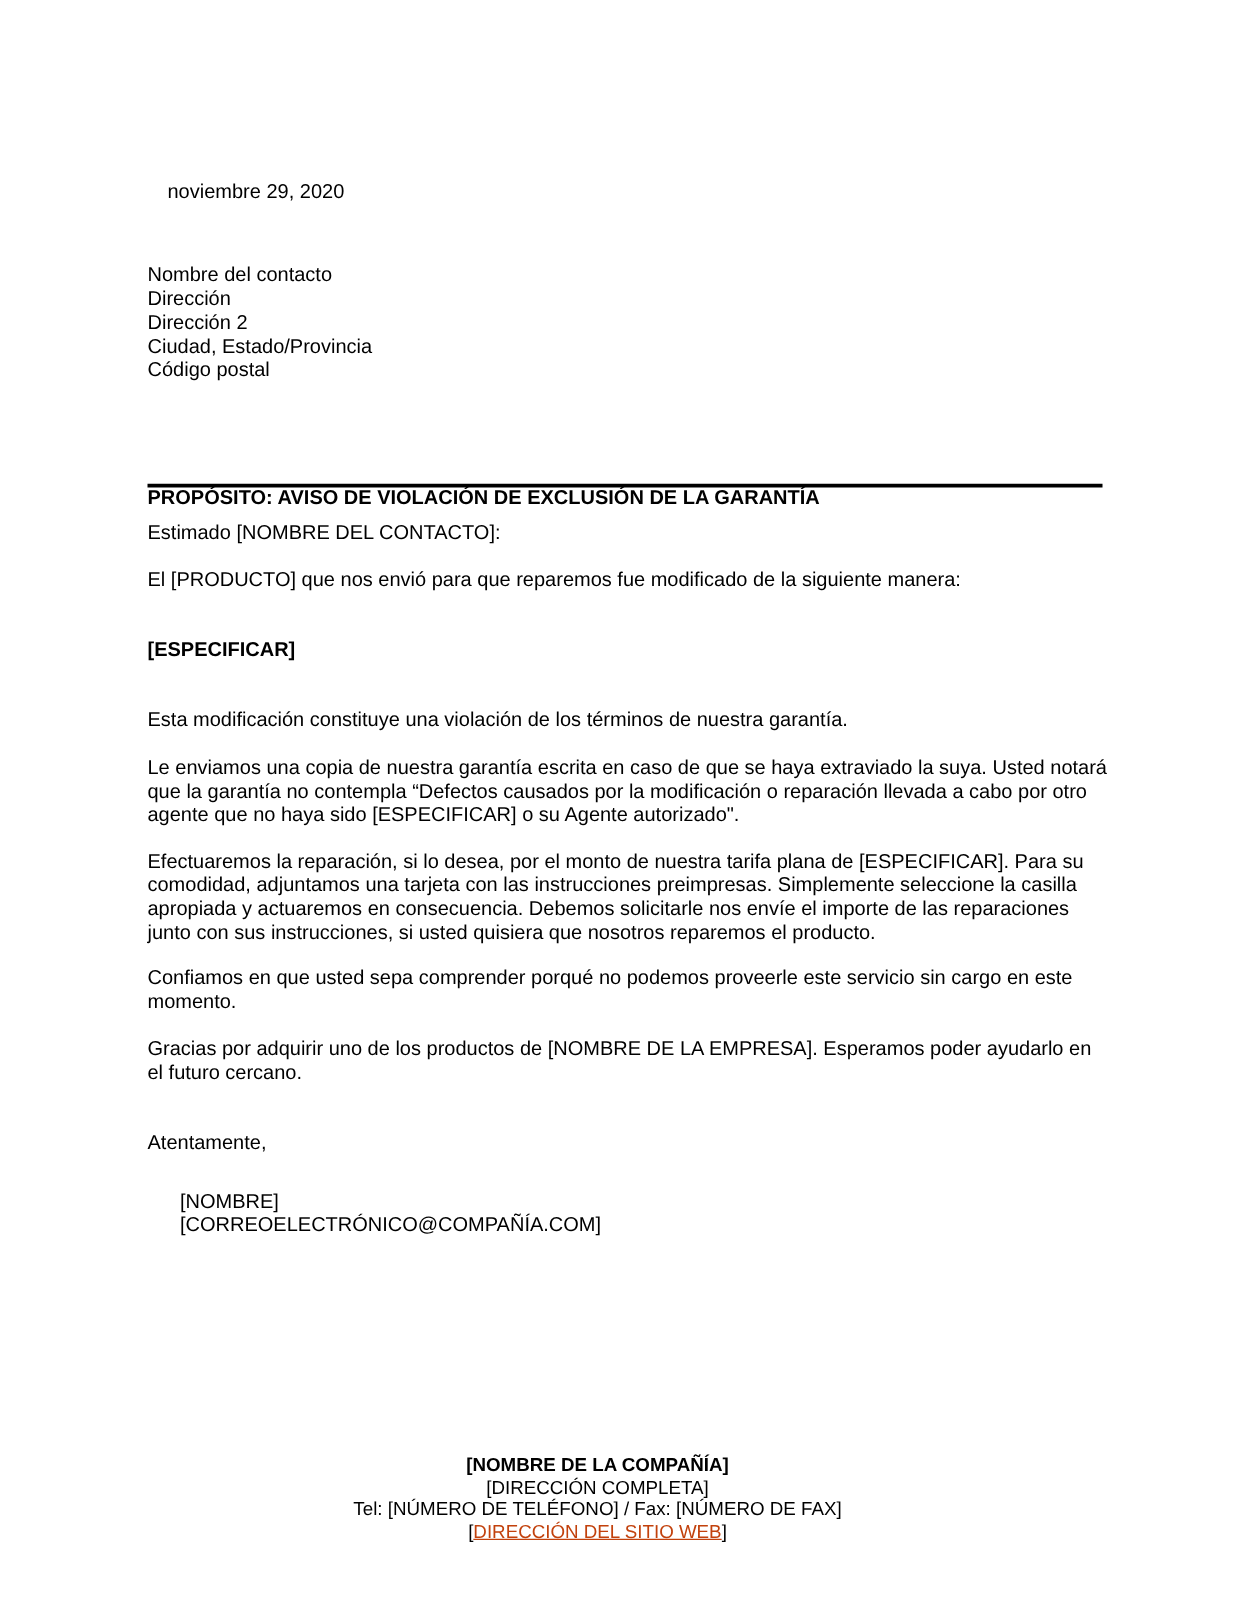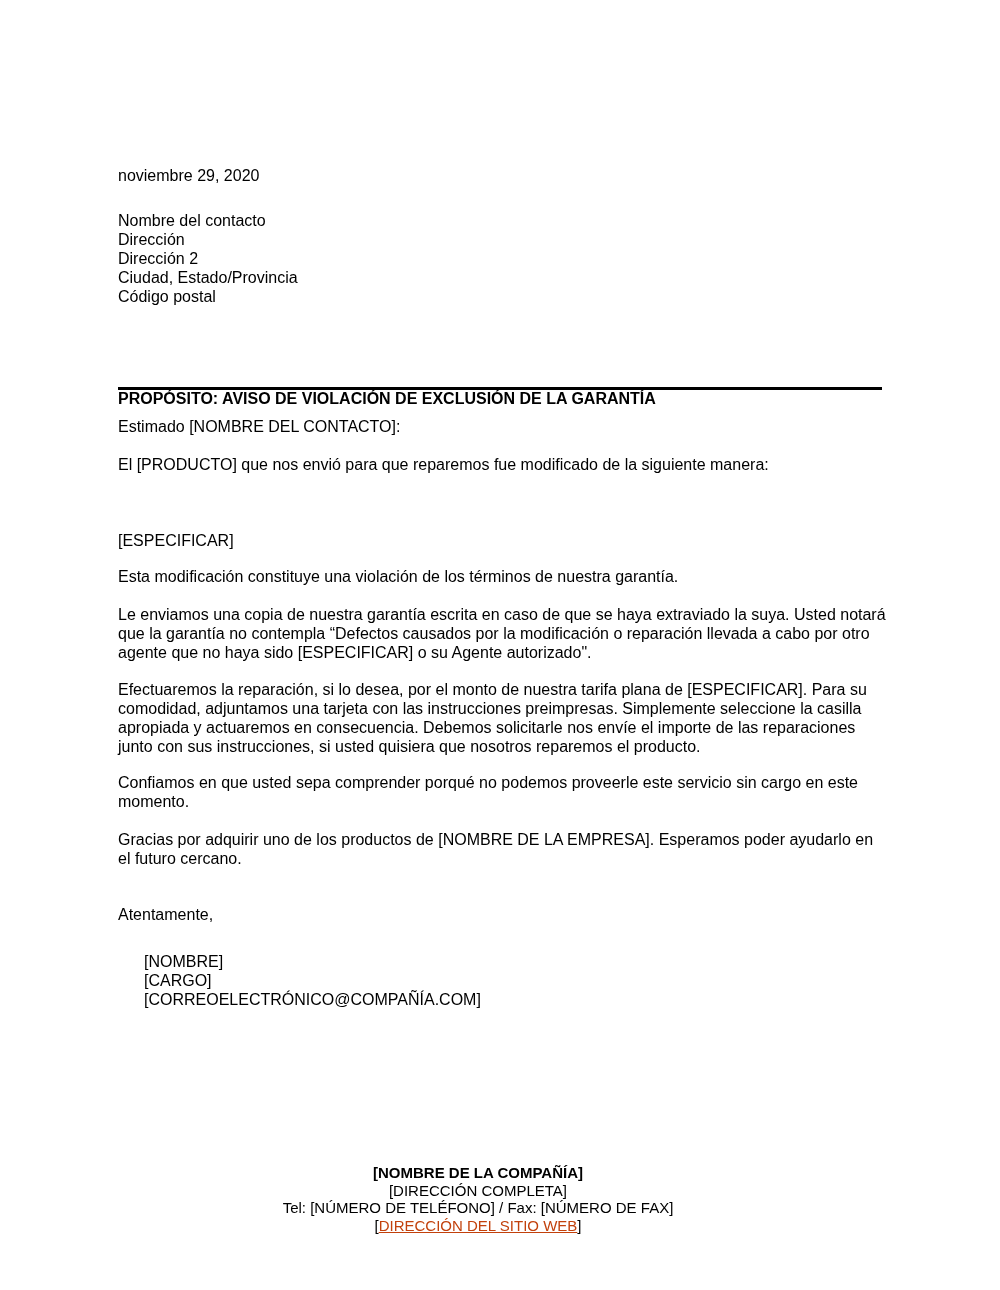--- a/index.html
+++ b/index.html
@@ -15,48 +15,47 @@
     .rule { position: absolute; left: 118px; top: 387px; width: 764px; height: 3px; background: #000000; }
     .footer { position: absolute; left: 0; width: 956px; top: 1164px; text-align: center; font-size: 15px; line-height: 17.5px; }
     .footer .bold { font-weight: bold; }
     .footer a { color: #c2410c; text-decoration: underline; }
   </style>
 </head>
 <body>
 
 <div>
 
-  <div class="abs line" style="top:166px;">noviembre 29, 2020</div>
+  <div class="abs line" style="top:144px;margin-left:16px;">noviembre 29, 2020</div>
 
   <div class="abs" style="top:211px;">
     <span class="line">Nombre del contacto</span>
     <span class="line">Dirección</span>
     <span class="line">Dirección 2</span>
     <span class="line">Ciudad, Estado/Provincia</span>
     <span class="line">Código postal</span>
   </div>
 
   <div class="abs heading" style="top:361px;margin-top:28px;">PROPÓSITO: AVISO DE VIOLACIÓN DE EXCLUSIÓN DE LA GARANTÍA</div>
   <div class="rule"></div>
 
   <div class="abs line" style="top:417px;">Estimado [NOMBRE DEL CONTACTO]:</div>
 
   <p class="abs para" style="top:455px;">El [PRODUCTO] que nos envió para que reparemos fue modificado de la siguiente manera:</p>
-  <p class="abs para" style="top:531px;">[ESPECIFICAR]</p>
+  <p class="abs para" style="top:511px;font-weight:bold;">[ESPECIFICAR]</p>
   <p class="abs para" style="top:567px;">Esta modificación constituye una violación de los términos de nuestra garantía.</p>
   <p class="abs para" style="top:605px;">Le enviamos una copia de nuestra garantía escrita en caso de que se haya extraviado la suya. Usted notará que la garantía no contempla “Defectos causados por la modificación o reparación llevada a cabo por otro agente que no haya sido [ESPECIFICAR] o su Agente autorizado".</p>
   <p class="abs para" style="top:680px;">Efectuaremos la reparación, si lo desea, por el monto de nuestra tarifa plana de [ESPECIFICAR]. Para su comodidad, adjuntamos una tarjeta con las instrucciones preimpresas. Simplemente seleccione la casilla apropiada y actuaremos en consecuencia. Debemos solicitarle nos envíe el importe de las reparaciones junto con sus instrucciones, si usted quisiera que nosotros reparemos el producto.</p>
   <p class="abs para" style="top:773px;">Confiamos en que usted sepa comprender porqué no podemos proveerle este servicio sin cargo en este momento.</p>
   <p class="abs para" style="top:830px;">Gracias por adquirir uno de los productos de [NOMBRE DE LA EMPRESA]. Esperamos poder ayudarlo en el futuro cercano.</p>
 
   <div class="abs line" style="top:905px;">Atentamente,</div>
 
   <div class="abs" style="top:952px;margin-left:26px;">
     <span class="line">[NOMBRE]</span>
-    <span class="line">[CARGO]</span>
     <span class="line">[CORREOELECTRÓNICO@COMPAÑÍA.COM]</span>
   </div>
 
   <div class="footer">
     <div class="bold">[NOMBRE DE LA COMPAÑÍA]</div>
     <div>[DIRECCIÓN COMPLETA]</div>
     <div>Tel: [NÚMERO DE TELÉFONO] / Fax: [NÚMERO DE FAX]</div>
     <div><span>[</span><a href="#">DIRECCIÓN DEL SITIO WEB</a><span>]</span></div>
   </div>
 

